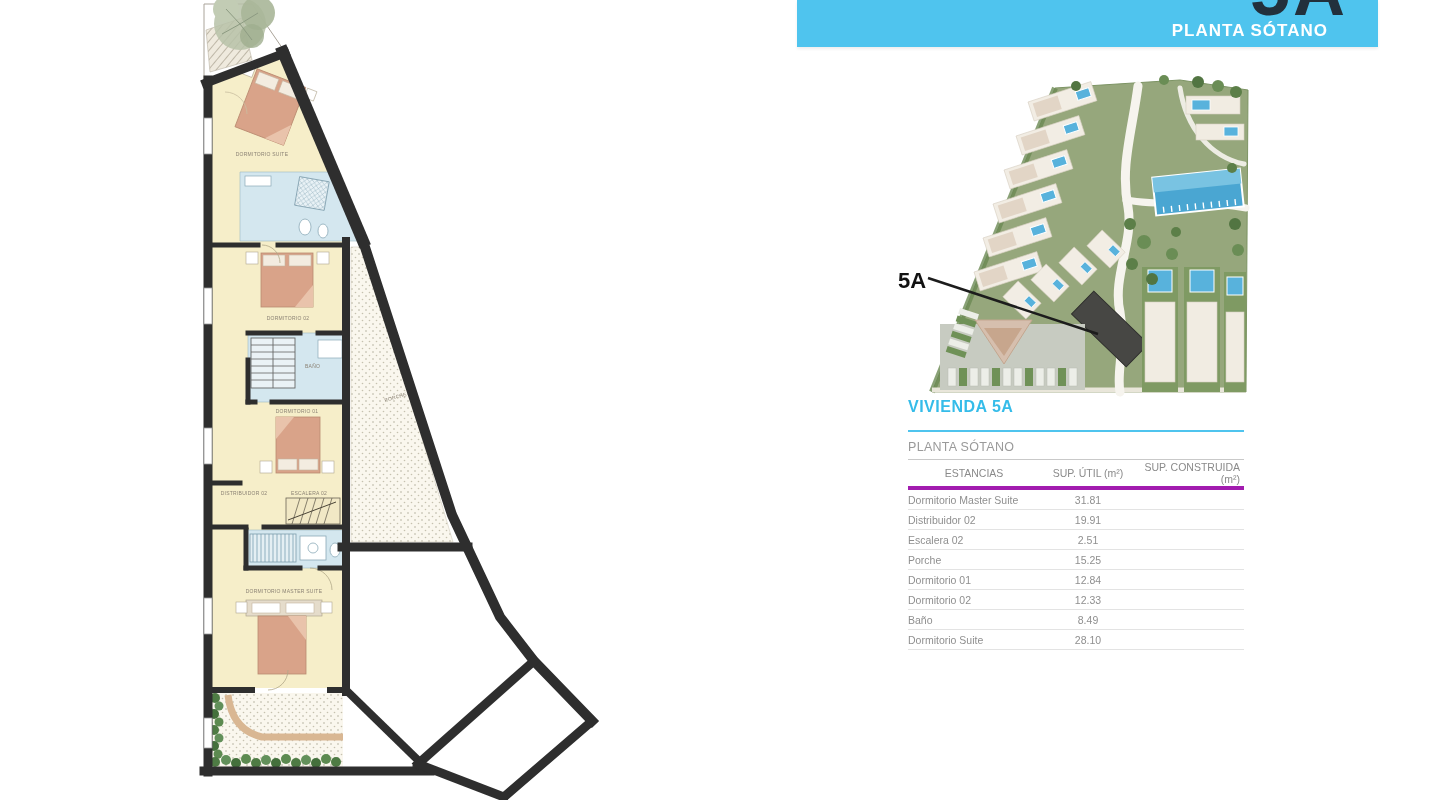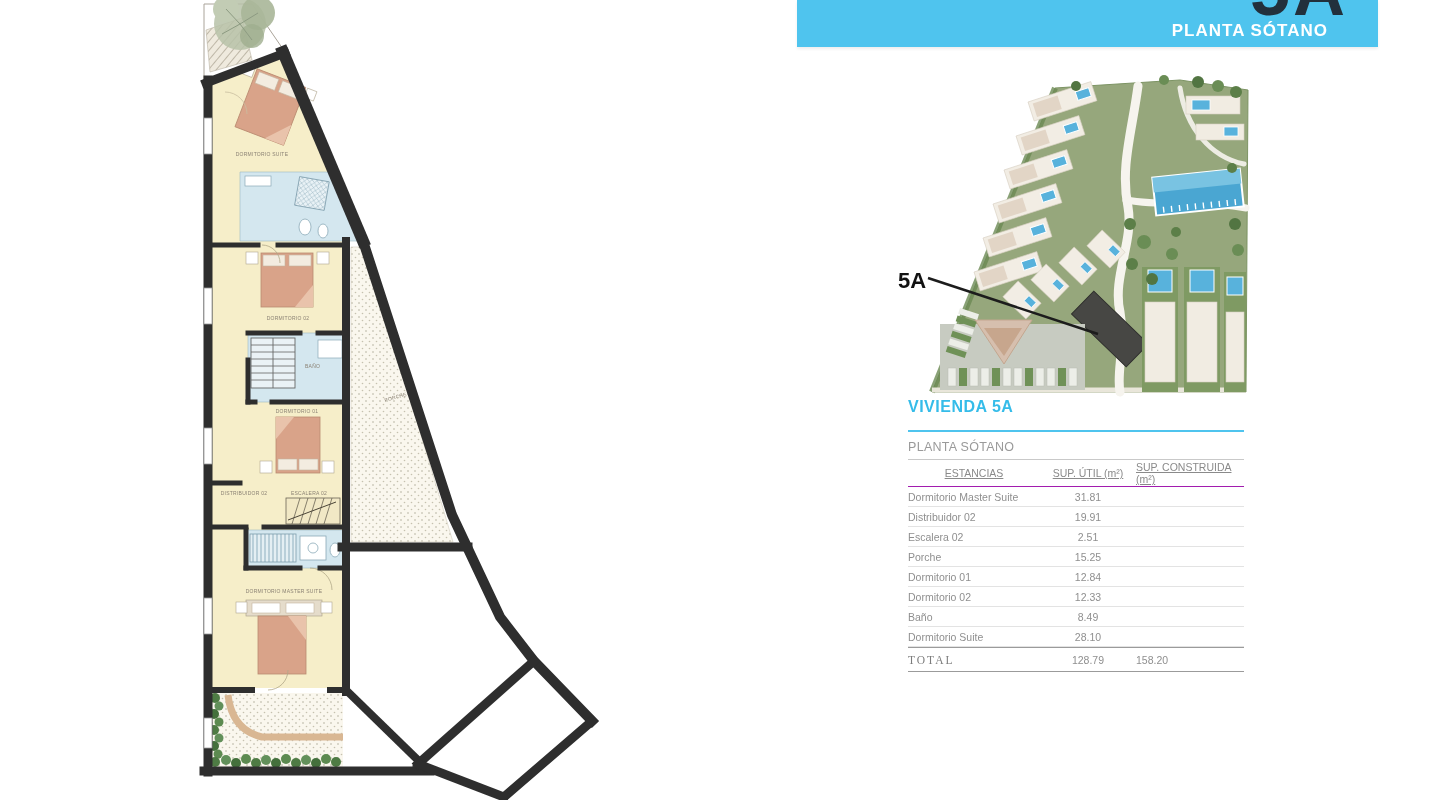--- a/index.html
+++ b/index.html
@@ -15,25 +15,25 @@
     font-size:17px;font-weight:700;letter-spacing:1px;}
 
   
   .panel{position:absolute;left:908px;top:398px;width:336px;color:#8f8f8f;}
   .panel h2{margin:0;font-size:16px;font-weight:800;color:#35bce9;letter-spacing:.5px;
     padding-bottom:14px;border-bottom:2px solid #4fc4ee;}
   .panel .subtitle{font-size:12.5px;color:#9a9a9a;padding:8px 0 5px 0;
     border-bottom:1px solid #c9c9c9;letter-spacing:.3px;}
   .tbl{width:100%;font-size:10.5px;}
   .tr{display:flex;align-items:center;border-bottom:1px solid #e3e3e3;min-height:19px;}
-  .tr.hdr{border-bottom:1px solid #a21caf;min-height:26px;color:#8a8a8a;text-decoration:underline;}
+  .tr.hdr{border-bottom:4px solid #a21caf;min-height:26px;color:#8a8a8a;}
   .tr.total-row{border-top:1px solid #9b9b9b;border-bottom:1px solid #9b9b9b;min-height:23px;}
   .c1{width:132px;text-align:left;padding:2px 0;}
   .c2{width:96px;text-align:center;}
-  .c3{width:104px;text-align:left;}
+  .c3{width:104px;text-align:right;}
   .hdr .c1{text-align:center;}
   .total-label{font-family:"Liberation Serif", serif;font-size:11.5px;letter-spacing:2px;color:#7c7c7c;}
   .summary{margin-top:30px;font-size:12px;color:#909090;line-height:1.5;letter-spacing:.2px;}
 
   
   .floorplan-svg{position:absolute;left:185px;top:0;}
   .siteplan-svg{position:absolute;left:880px;top:72px;}
   .plan-label{fill:#8b8274;font-size:5px;letter-spacing:.25px;font-family:"Liberation Sans",sans-serif;}
 </style>
 </head>
@@ -428,24 +428,19 @@
         <div class="c1">Baño</div>
         <div class="c2">8.49</div>
         <div class="c3"></div>
       </div>
       <div class="tr">
         <div class="c1">Dormitorio Suite</div>
         <div class="c2">28.10</div>
         <div class="c3"></div>
       </div>
 
-      <div class="tr total-row">
-        <div class="c1 total-label">TOTAL</div>
-        <div class="c2">128.79</div>
-        <div class="c3">158.20</div>
-      </div>
     </div>
 
     <div class="summary">
     </div>
   </div>
 
 </div>
 
 </body></html>

